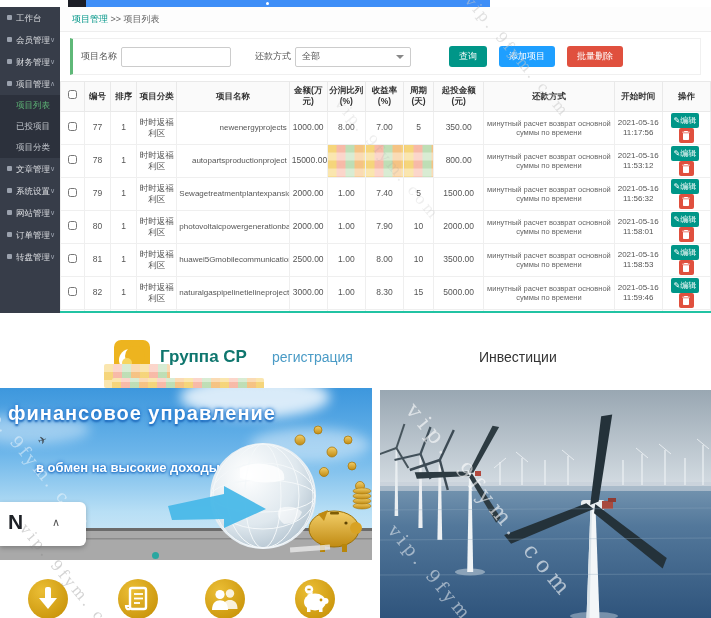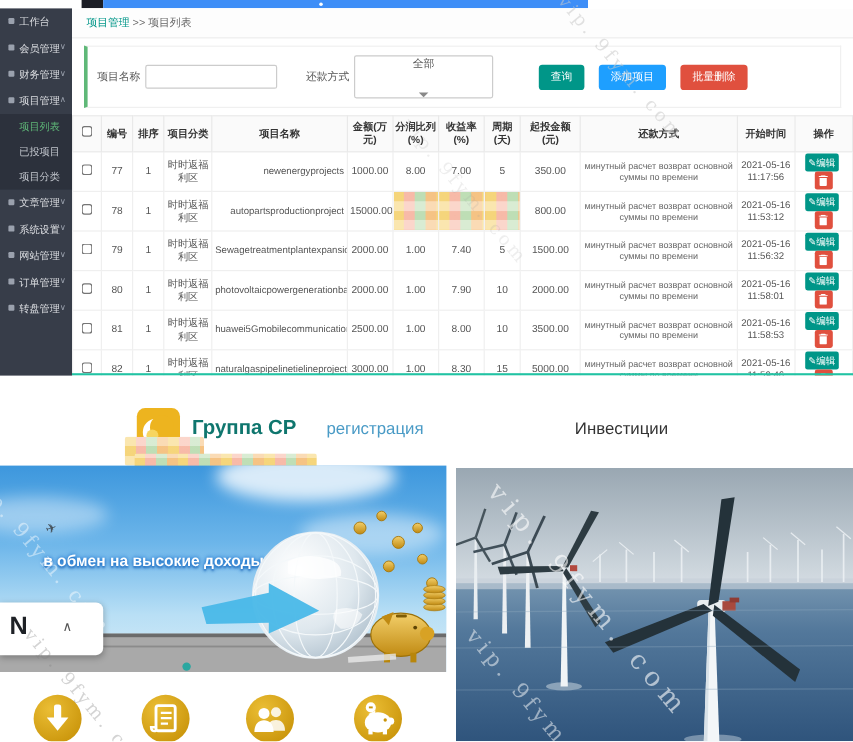--- a/index.html
+++ b/index.html
@@ -27,21 +27,21 @@
   .submenu-item { height:21px; line-height:21px; color:#c3c7ce; padding-left:16px; white-space:nowrap; cursor:default; }
   .submenu-item.active { color:#5FB878; }
 
   .main { flex:1; background:#fff; position:relative; overflow:hidden; }
   .breadcrumb { padding:6px 12px 5px; font-size:9px; color:#666; border-bottom:1px solid #eee; background:#fdfdfd; }
   .breadcrumb .bc-link { color:#009688; }
 
   .filter-panel { margin:6px 10px 0; border:1px solid #f0f0f0; border-left:3px solid #5FB878; padding:7px 8px; display:flex; align-items:center; font-size:9px; color:#555; background:#fff; }
   .filter-panel label { margin-right:4px; }
   .txt-input { width:110px; height:20px; border:1px solid #ccc; border-radius:2px; background:#fff; font-size:9px; padding:0 4px; }
-  .sel { width:116px; height:36px; border:1px solid #ccc; border-radius:2px; background:#fff; display:flex; align-items:center; justify-content:space-between; padding:0 6px; margin-right:0; cursor:default;flex-direction:column; }
+  .sel { width:116px; height:20px; border:1px solid #ccc; border-radius:2px; background:#fff; display:flex; align-items:center; justify-content:space-between; padding:0 6px; margin-right:0; cursor:default; }
   .sel .caret { width:0; height:0; border-left:4px solid transparent; border-right:4px solid transparent; border-top:4px solid #888; }
   .gap { width:24px; flex:none; }
   .btn { height:21px; border:none; border-radius:3px; color:#fff; font-size:9px; padding:0 10px; margin-left:12px; font-family:inherit; cursor:default; }
   .btn-search { background:#009688; margin-left:38px;text-align:right; }
   .btn-add { background:#1E9FFF; }
   .btn-batch { background:#E0503E; }
 
   table.grid { width:calc(100% - 0px); margin:6px 0 0; border-collapse:collapse; table-layout:fixed; }
   .grid th { background:#fafafa; border:1px solid #e9e9e9; font-size:8.5px; color:#333; font-weight:bold; padding:3px 1px; line-height:1.35; height:28px; }
   .grid td { border:1px solid #efefef; font-size:8.5px; color:#555; text-align:center; padding:1px 2px; height:30px; line-height:1.3; overflow:hidden; }
@@ -319,20 +319,21 @@
     <span class="invest">Инвестиции</span>
   </div>
 
   <div class="mosaic" style="left:104px; top:364px; width:66px; height:24px;"></div>
   <div class="mosaic" style="left:112px; top:378px; width:152px; height:20px;"></div>
 
   <div class="banner">
     <div class="cloud" style="left:180px; top:-12px; width:150px; height:42px;"></div>
     <div class="cloud" style="left:-30px; top:26px; width:120px; height:30px; opacity:.5;"></div>
     <div class="cloud" style="left:250px; top:40px; width:120px; height:34px; opacity:.55;"></div>
+    <div class="banner-title">финансовое управление</div>
     <span class="plane">✈</span>
     <div class="banner-sub">в обмен на высокие доходы</div>
 
     <svg width="372" height="172" viewBox="0 0 372 172" style="position:absolute;left:0;top:0;">
       <defs>
         <radialGradient id="globeG" cx="35%" cy="30%" r="80%">
           <stop offset="0" stop-color="#ffffff"></stop>
             <stop offset=".6" stop-color="#dfe8ee"></stop>
             <stop offset="1" stop-color="#aebfcc"></stop>
         </radialGradient>

